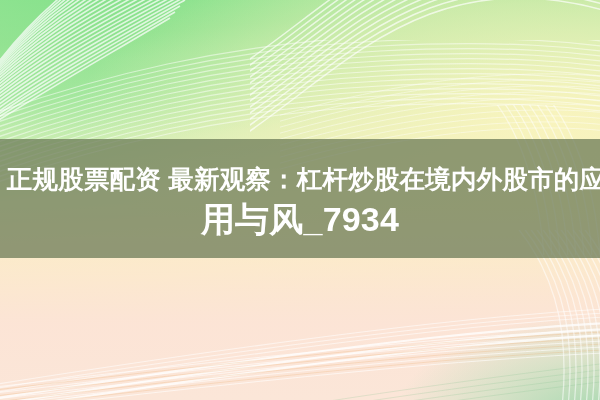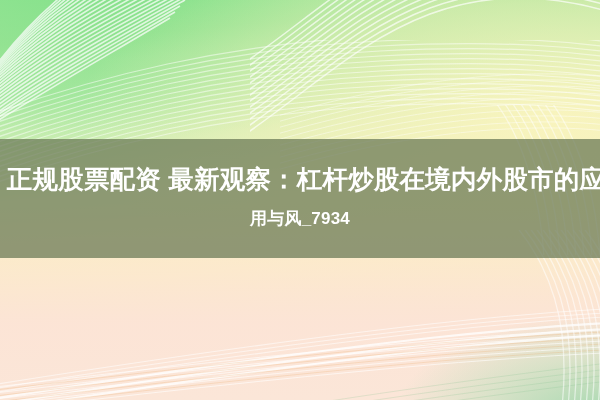--- a/index.html
+++ b/index.html
@@ -90,21 +90,21 @@
     letter-spacing: 0.2px;
     white-space: nowrap;
     text-align: center;
   }
   .caption-line.l1 {
     
     font-size: 25.5px;
     margin-left: 12px;
   }
   .caption-line.l2 {
-    font-size: 17px;
+    font-size: 34px;
   }
 </style>
 </head>
 <body>
 
 <div id="stage">
 
   <div class="bg-base"></div>
   <div class="bg-green-left"></div>
   <div class="bg-yellow-right"></div>

